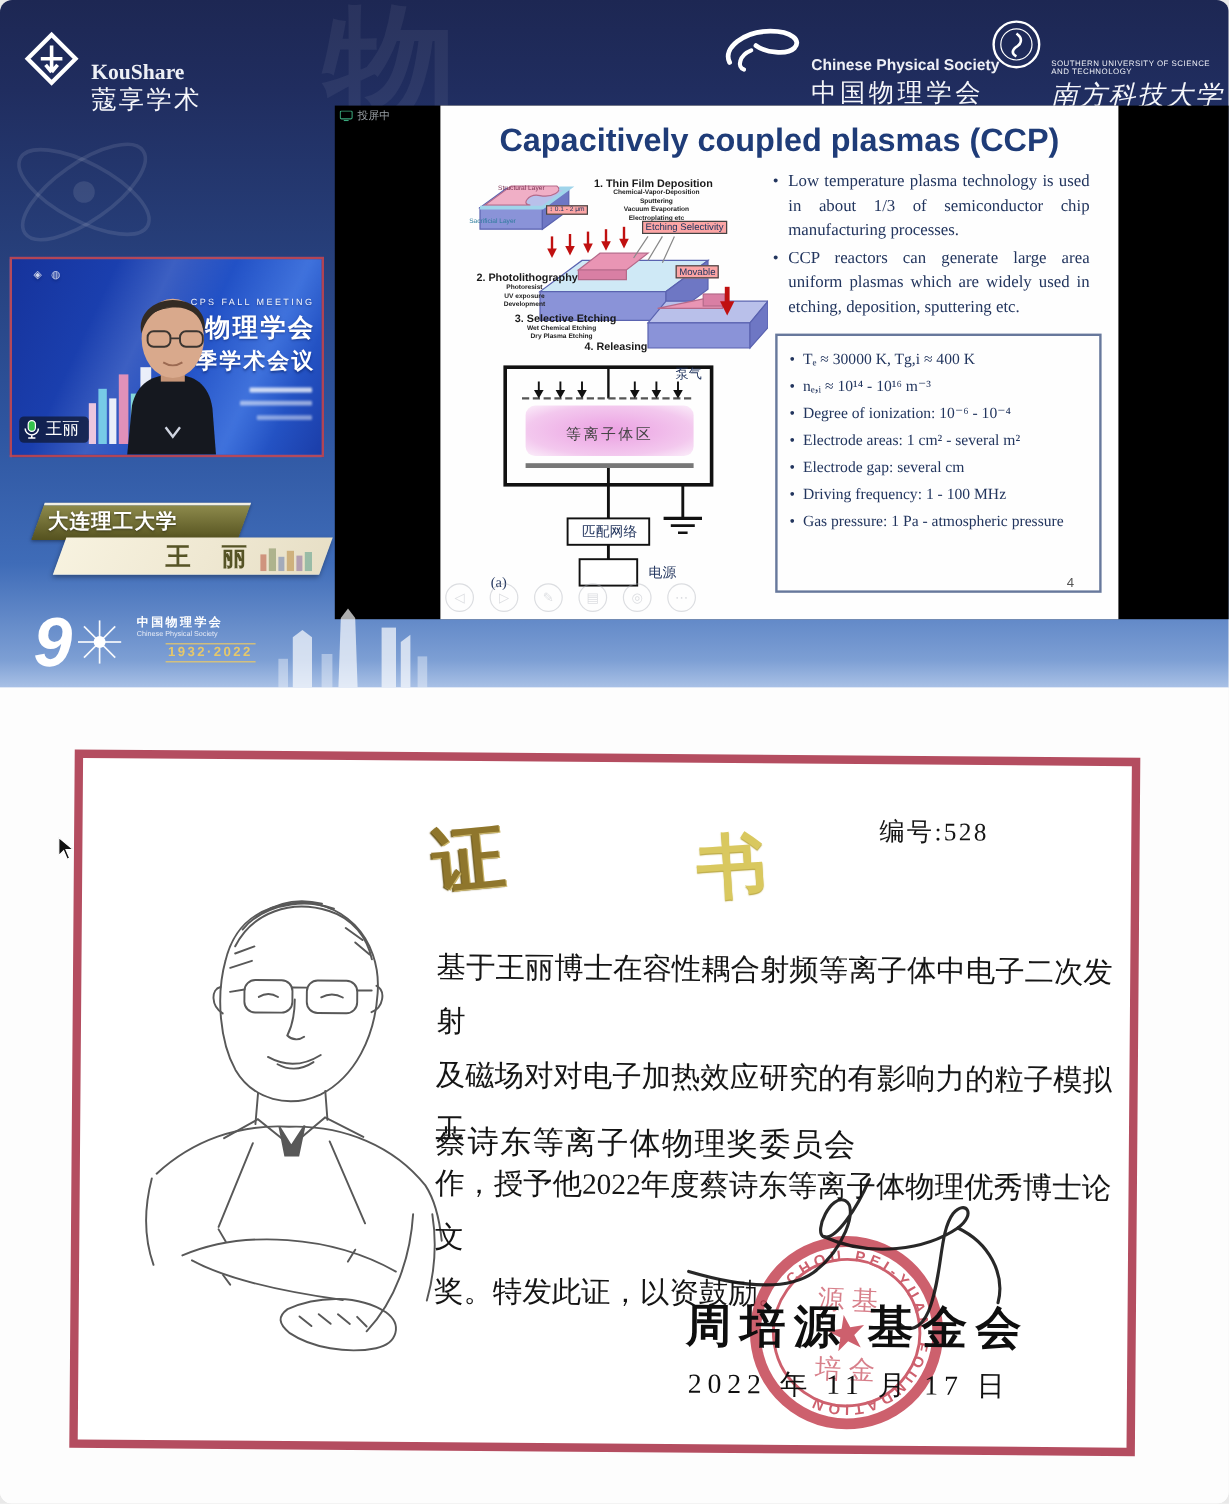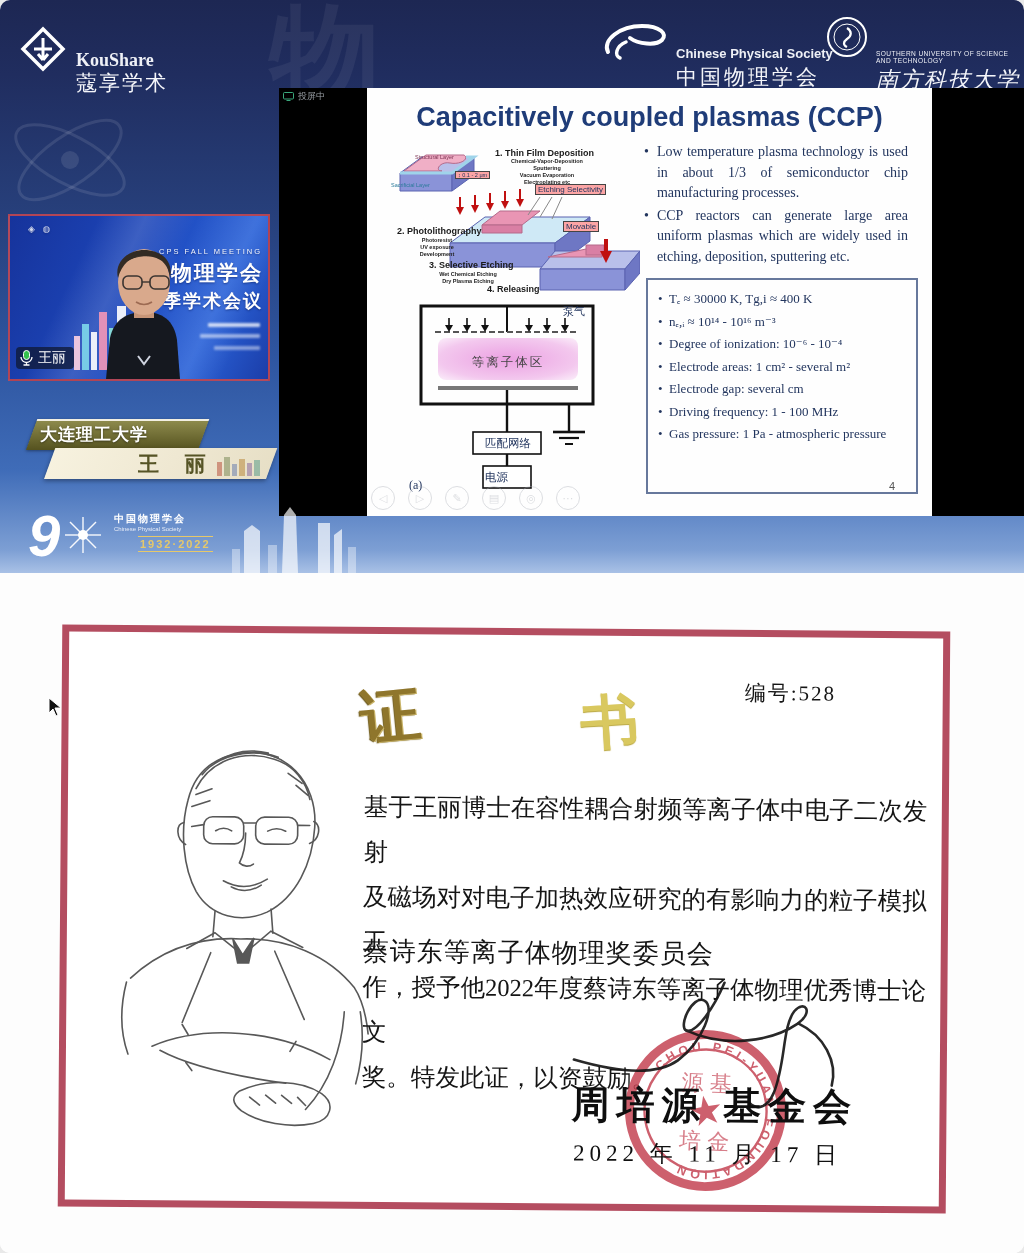--- a/index.html
+++ b/index.html
@@ -268,21 +268,21 @@
           <line x1="114" y1="162" x2="114" y2="174" stroke="#111" stroke-width="2.4"></line>
           <rect x="90" y="174" width="48" height="22" fill="#fff" stroke="#111" stroke-width="1.6"></rect>
           <line x1="176" y1="112" x2="176" y2="140" stroke="#111" stroke-width="2.4"></line>
           <line x1="160" y1="140" x2="192" y2="140" stroke="#111" stroke-width="2.6"></line>
           <line x1="166" y1="146" x2="186" y2="146" stroke="#111" stroke-width="2.2"></line>
           <line x1="172" y1="152" x2="180" y2="152" stroke="#111" stroke-width="2"></line>
         </svg>
         <div class="abs serif" style="left:196px;top:216px;font-size:11px;">泵气</div>
         <div class="abs serif" style="left:86px;top:266px;width:110px;text-align:center;font-size:12.5px;color:#444;letter-spacing:2px;">等离子体区</div>
         <div class="abs serif" style="left:108px;top:348px;width:66px;text-align:center;font-size:11.5px;">匹配网络</div>
-        <div class="abs serif" style="left:118px;top:382px;width:46px;font-size:11.5px;">电源</div>
+        <div class="abs serif" style="left:118px;top:382px;width:46px;text-align:center;font-size:11.5px;padding-left:44px;">电源</div>
         <div class="abs serif" style="left:42px;top:390px;font-size:12px;">(a)</div>
 
         <div class="abs" style="left:522px;top:392px;font-size:11px;color:#555;">4</div>
 
         <div class="abs" style="left:4px;top:398px;display:flex;gap:13px;opacity:.4;">
           <div class="tool">◁</div>
           <div class="tool">▷</div>
           <div class="tool">✎</div>
           <div class="tool">▤</div>
           <div class="tool">◎</div>
@@ -330,21 +330,21 @@
   <div class="abs" id="cert-section">
 
     <svg class="abs" style="left:48px;top:125px;" width="14" height="20" viewBox="0 0 14 20">
       <polygon points="1,0 1,15 5,11 8,18 10,17 7,10 13,10" fill="#111" stroke="#fff" stroke-width="1"></polygon>
     </svg>
 
     <div class="abs" id="cert">
 
       <div class="abs cert-body gold1" style="left:292px;top:42px;font-size:60px;font-weight:900;transform:rotate(-6deg);">证</div>
       <div class="abs cert-body gold2" style="left:512px;top:48px;font-size:58px;font-weight:900;transform:rotate(-4deg);">书</div>
-      <div class="abs cert-body" style="left:664px;top:42px;font-size:21px;letter-spacing:2px;margin-left:12px;">编号:528</div>
+      <div class="abs cert-body" style="left:664px;top:42px;font-size:21px;letter-spacing:2px;">编号:528</div>
 
       <svg class="abs" style="left:24px;top:78px;" width="300" height="450" viewBox="0 0 300 450">
         <g fill="none" stroke="#3b3b3b" stroke-width="1.6" stroke-linecap="round" opacity=".85">
           <path d="M150,42 C192,36 226,70 223,116 C221,152 205,186 176,201 C150,213 120,206 105,181 C92,158 88,120 96,90 C103,60 122,46 150,42 Z"></path>
           <path d="M104,78 C118,50 150,38 182,48 C202,54 214,70 218,88"></path>
           <path d="M110,64 C126,44 158,36 186,46 M118,56 C136,42 164,38 184,46 M126,50 C142,40 160,38 176,42"></path>
           <path d="M100,96 l18,-6 M104,84 l16,-6 M196,62 l14,10 M204,74 l12,10"></path>
           <rect x="112" y="106" width="40" height="27" rx="9"></rect>
           <rect x="164" y="106" width="42" height="27" rx="9"></rect>
           <path d="M152,112 h12 M112,114 l-12,2 M206,114 l12,0"></path>

